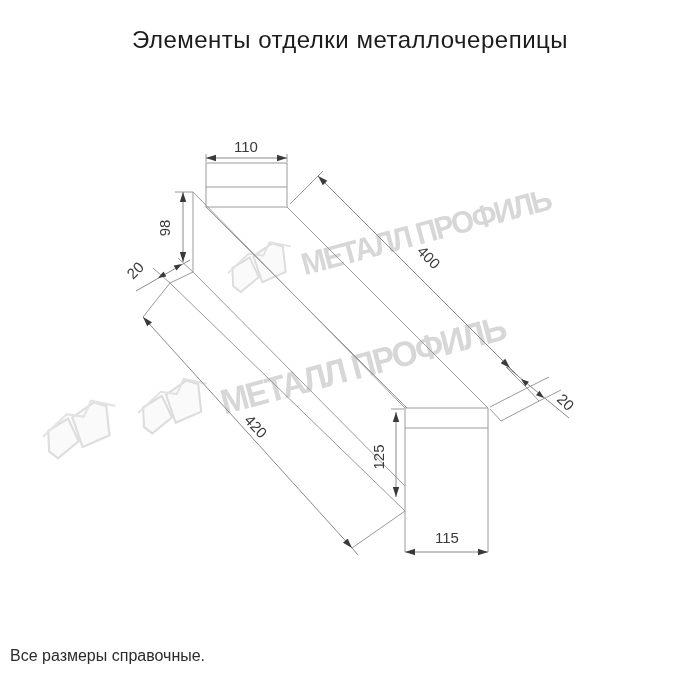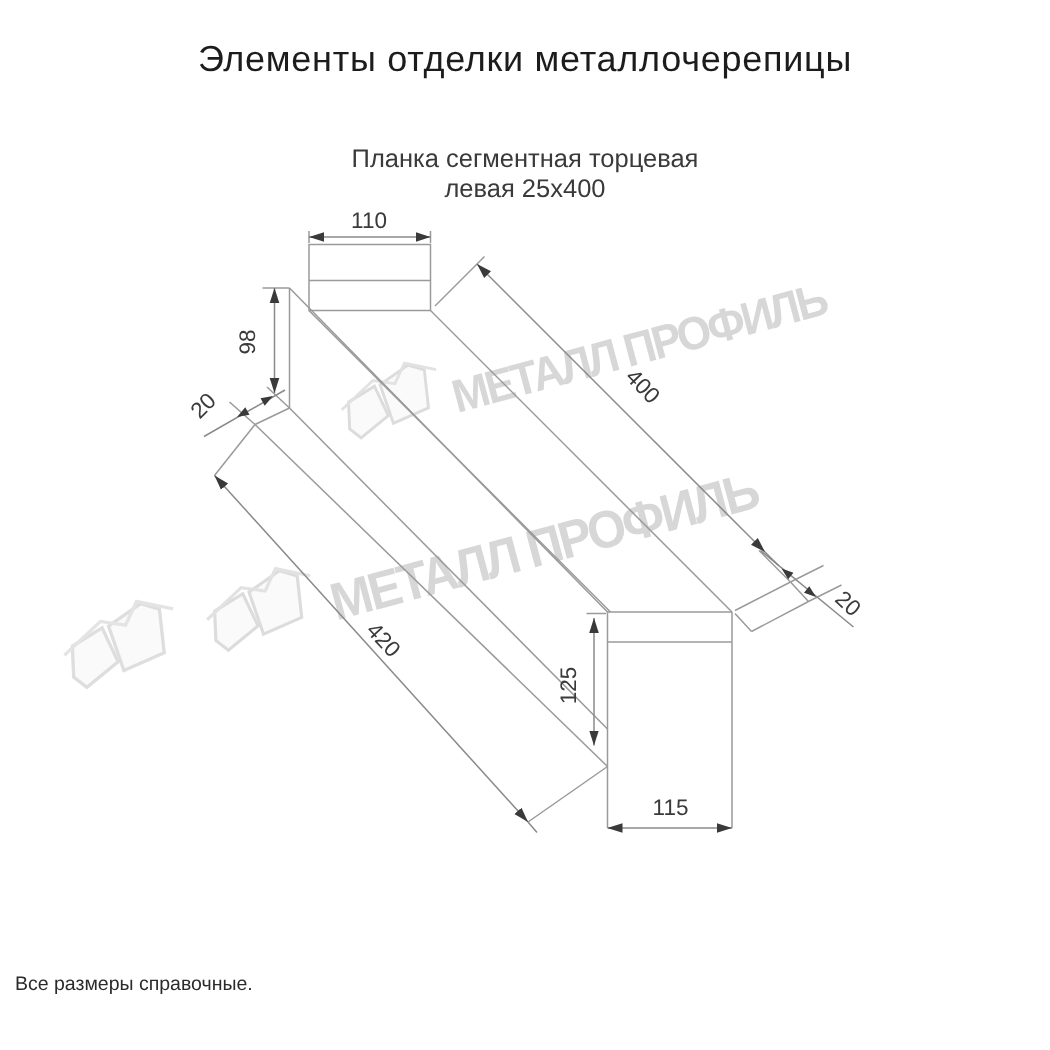--- a/index.html
+++ b/index.html
@@ -2,42 +2,38 @@
 <html><head>
 <meta charset="utf-8">
 <style>
   html,body{margin:0;padding:0;}
   body{width:700px;height:700px;background:#ffffff;font-family:"Liberation Sans", sans-serif;overflow:hidden;}
   .page{position:relative;width:700px;height:492px;background:#ffffff;}
   .title{position:absolute;left:0;top:26px;width:700px;text-align:center;
          font-size:24px;color:#1c1c1c;letter-spacing:0.5px;}
   .subtitle{position:absolute;left:0;top:96px;width:700px;text-align:center;
             font-size:17px;line-height:20px;color:#3a3a3a;}
-  .footer{position:absolute;left:10px;top:647px;font-size:13px;line-height:17px;color:#2b2b2b;}
+  .footer{position:absolute;left:10px;top:647px;font-size:16px;line-height:17px;color:#2b2b2b;}
   .wm{position:absolute;display:flex;align-items:flex-end;gap:6px;
       transform-origin:0 0;transform:rotate(-15deg);pointer-events:none;}
   .wm-text{font-weight:bold;color:#d7d7d7;letter-spacing:-2px;white-space:nowrap;
            transform:scaleX(0.95);transform-origin:0 100%;}
   .wm1{left:222px;top:252px;}
   .wm1 .wm-text{font-size:31px;}
   .wm2{left:26px;top:416px;}
   .wm2 .wm-text{font-size:35px;}
   svg text{font-family:"Liberation Sans", sans-serif;font-size:15px;fill:#3a3a3a;}
 </style>
 </head>
 <body>
 
 <div class="page">
 
   <div class="title">Элементы отделки металлочерепицы</div>
 
-  <div class="subtitle">
-    <div>Планка сегментная торцевая</div>
-    <div>левая 25х400</div>
-  </div>
 
   <div class="wm wm1">
     <svg width="68" height="52" viewBox="0 0 70 52">
       <path d="M2,36 L6,18 L26,12 L30,34 L8,44 Z" fill="#fafafa" stroke="#dcdcdc" stroke-width="2"></path>
       <path d="M30,12 L52,4 L62,10 L58,36 L32,40 Z" fill="#fafafa" stroke="#dcdcdc" stroke-width="2"></path>
       <path d="M0,22 L26,8 L40,14 L50,2 L70,12" fill="none" stroke="#e2e2e2" stroke-width="2"></path>
     </svg>
     <span class="wm-text">МЕТАЛЛ ПРОФИЛЬ</span>
   </div>
 

